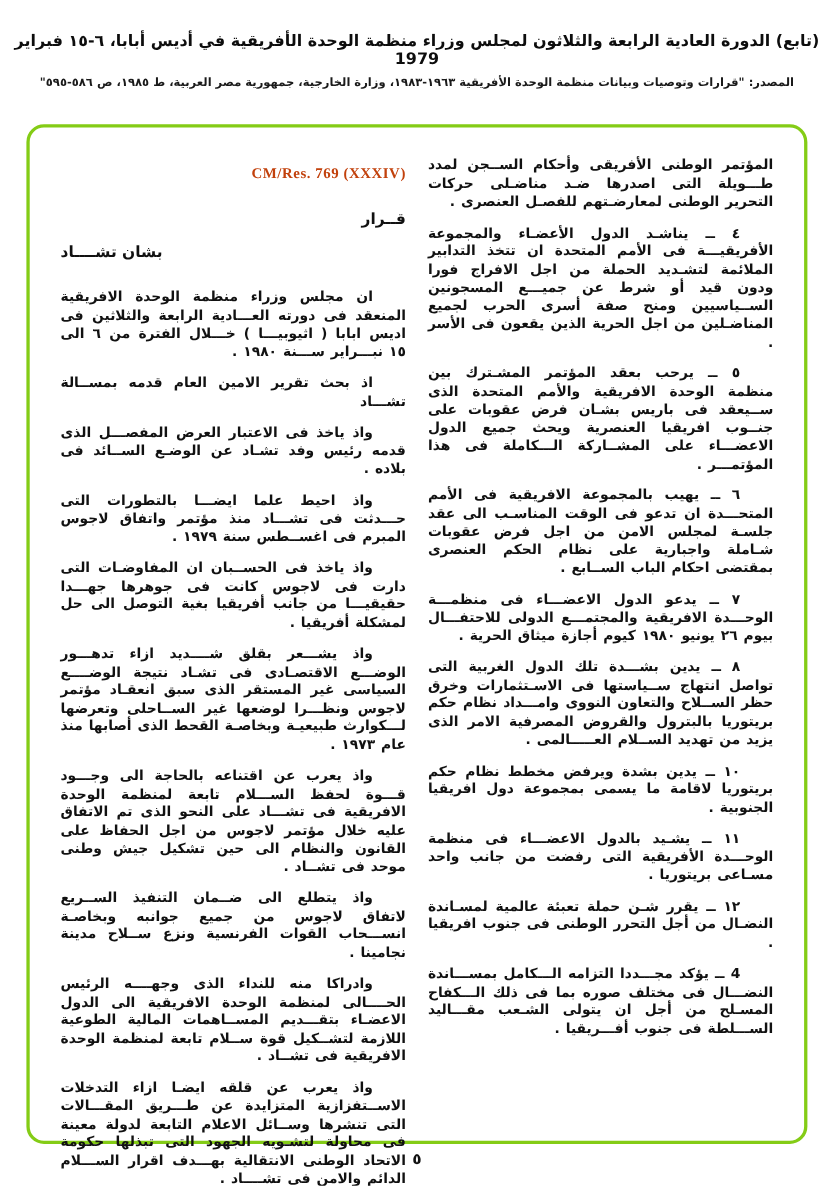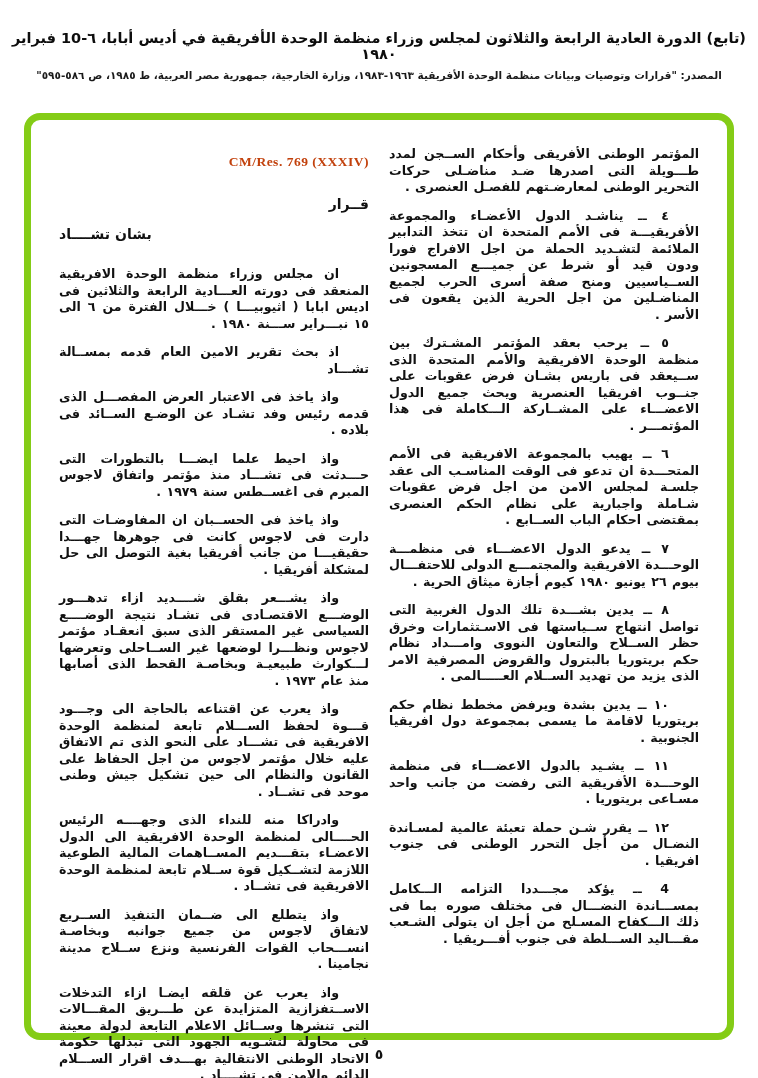--- a/index.html
+++ b/index.html
@@ -32,21 +32,21 @@
     color: #1a1a1a;
   }
 
   
   .doc-frame {
     position: absolute;
     left: 24px;
     top: 113px;
     width: 710px;
     height: 927px;
-    border: 7px solid #84cc16;
+    border: 3px solid #84cc16;
     border-radius: 16px;
     background: #ffffff;
     padding: 26px 28px 18px 28px;
   }
 
   
   .columns {
     direction: rtl;
     display: flex;
     gap: 20px;
@@ -103,21 +103,21 @@
     text-align: center;
     font-size: 14px;
     font-weight: bold;
     direction: rtl;
   }
 </style>
 </head>
 <body>
 
 <div class="page-header">
-  <div class="hdr-line1">(تابع) الدورة العادية الرابعة والثلاثون لمجلس وزراء منظمة الوحدة الأفريقية في أديس أبابا، ٦-10 فبراير ١٩٨٠</div>
+  <div class="hdr-line1">(تابع) الدورة العادية الرابعة والثلاثون لمجلس وزراء منظمة الوحدة الأفريقية في أديس أبابا، ٦-١٥ فبراير 1979</div>
   <div class="hdr-line2">المصدر: "قرارات وتوصيات وبيانات منظمة الوحدة الأفريقية ١٩٦٣-١٩٨٣، وزارة الخارجية، جمهورية مصر العربية، ط ١٩٨٥، ص ٥٨٦-٥٩٥"</div>
 </div>
 
 <div class="doc-frame">
   <div class="columns">
 
     <div class="col">
       <p class="para no-indent">المؤتمر الوطنى الأفريقى وأحكام الســجن لمدد طـــويلة التى اصدرها ضـد مناضـلى حركات التحرير الوطنى لمعارضـتهم للفصـل العنصرى .</p>
       <p class="para">٤ ــ يناشـد الدول الأعضـاء والمجموعة الأفريقيـــة فى الأمم المتحدة ان تتخذ التدابير الملائمة لتشـديد الحملة من اجل الافراج فورا ودون قيد أو شرط عن جميـــع المسجونين الســياسيين ومنح صفة أسرى الحرب لجميع المناضـلين من اجل الحرية الذين يقعون فى الأسر .</p>
       <p class="para">٥ ــ يرحب بعقد المؤتمر المشـترك بين منظمة الوحدة الافريقية والأمم المتحدة الذى ســيعقد فى باريس بشـان فرض عقوبات على جنــوب افريقيا العنصرية ويحث جميع الدول الاعضـــاء على المشــاركة الـــكاملة فى هذا المؤتمـــر .</p>
@@ -134,22 +134,22 @@
       <div class="ref-line">CM/Res. 769 (XXXIV)</div>
       <div class="res-title">قــرار</div>
       <div class="res-subtitle">بشان تشــــاد</div>
       <p class="para">ان مجلس وزراء منظمة الوحدة الافريقية المنعقد فى دورته العـــادية الرابعة والثلاثين فى اديس ابابا ( اثيوبيـــا ) خـــلال الفترة من ٦ الى ١٥ نبـــراير ســـنة ١٩٨٠ .</p>
       <p class="para">اذ بحث تقرير الامين العام قدمه بمســالة تشـــاد</p>
       <p class="para">واذ ياخذ فى الاعتبار العرض المفصـــل الذى قدمه رئيس وفد تشـاد عن الوضـع الســائد فى بلاده .</p>
       <p class="para">واذ احيط علما ايضـــا بالتطورات التى حـــدثت فى تشـــاد منذ مؤتمر واتفاق لاجوس المبرم فى اغســطس سنة ١٩٧٩ .</p>
       <p class="para">واذ ياخذ فى الحســبان ان المفاوضـات التى دارت فى لاجوس كانت فى جوهرها جهـــدا حقيقيـــا من جانب أفريقيا بغية التوصل الى حل لمشكلة أفريقيا .</p>
       <p class="para">واذ يشـــعر بقلق شــــديد ازاء تدهـــور الوضـــع الاقتصـادى فى تشـاد نتيجة الوضــــع السياسى غير المستقر الذى سبق انعقـاد مؤتمر لاجوس ونظـــرا لوضعها غير الســاحلى وتعرضها لـــكوارث طبيعيـة وبخاصـة القحط الذى أصابها منذ عام ١٩٧٣ .</p>
       <p class="para">واذ يعرب عن اقتناعه بالحاجة الى وجـــود قـــوة لحفظ الســـلام تابعة لمنظمة الوحدة الافريقية فى تشـــاد على النحو الذى تم الاتفاق عليه خلال مؤتمر لاجوس من اجل الحفاظ على القانون والنظام الى حين تشكيل جيش وطنى موحد فى تشــاد .</p>
+      <p class="para">واذ يتطلع الى ضــمان التنفيذ الســريع لاتفاق لاجوس من جميع جوانبه وبخاصـة انســـحاب القوات الفرنسية ونزع ســلاح مدينة نجامينا .</p>
       <p class="para">وادراكا منه للنداء الذى وجهــــه الرئيس الحــــالى لمنظمة الوحدة الافريقية الى الدول الاعضـاء بتقـــديم المســاهمات المالية الطوعية اللازمة لتشــكيل قوة ســلام تابعة لمنظمة الوحدة الافريقية  فى تشــاد .</p>
-      <p class="para">واذ يتطلع الى ضــمان التنفيذ الســريع لاتفاق لاجوس من جميع جوانبه وبخاصـة انســـحاب القوات الفرنسية ونزع ســلاح مدينة نجامينا .</p>
       <p class="para">واذ يعرب عن قلقه ايضـا ازاء التدخلات الاســتفزازية المتزايدة عن طـــريق المقـــالات التى تنشرها وســائل الاعلام التابعة لدولة معينة فى محاولة لتشـويه الجهود التى تبذلها حكومة الاتحاد الوطنى الانتقالية بهـــدف اقرار الســـلام الدائم والامن فى تشــــاد .</p>
 
     </div>
 
   </div>
 </div>
 
 <div class="page-number">٥</div>
 
 </body></html>

